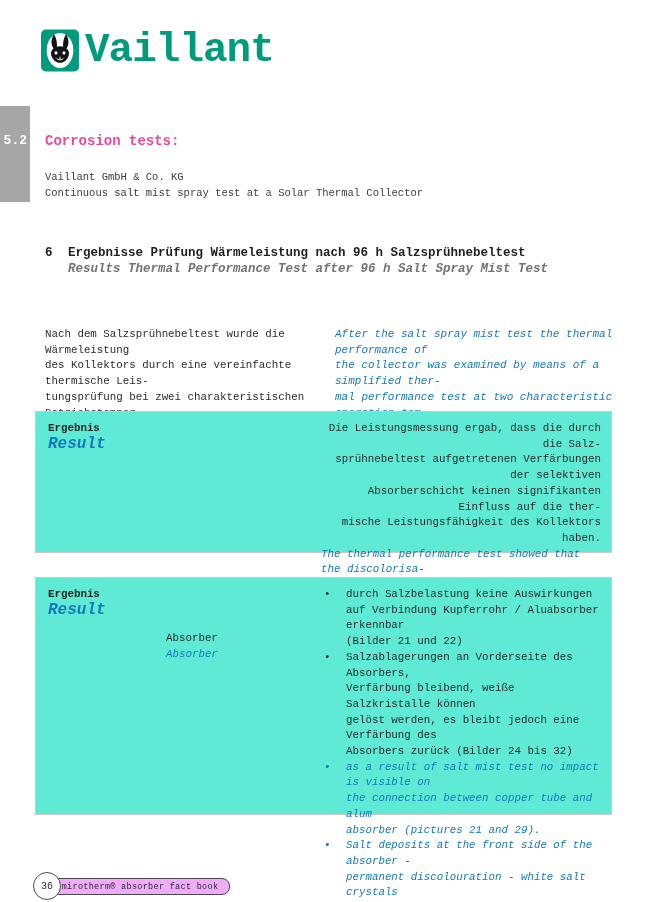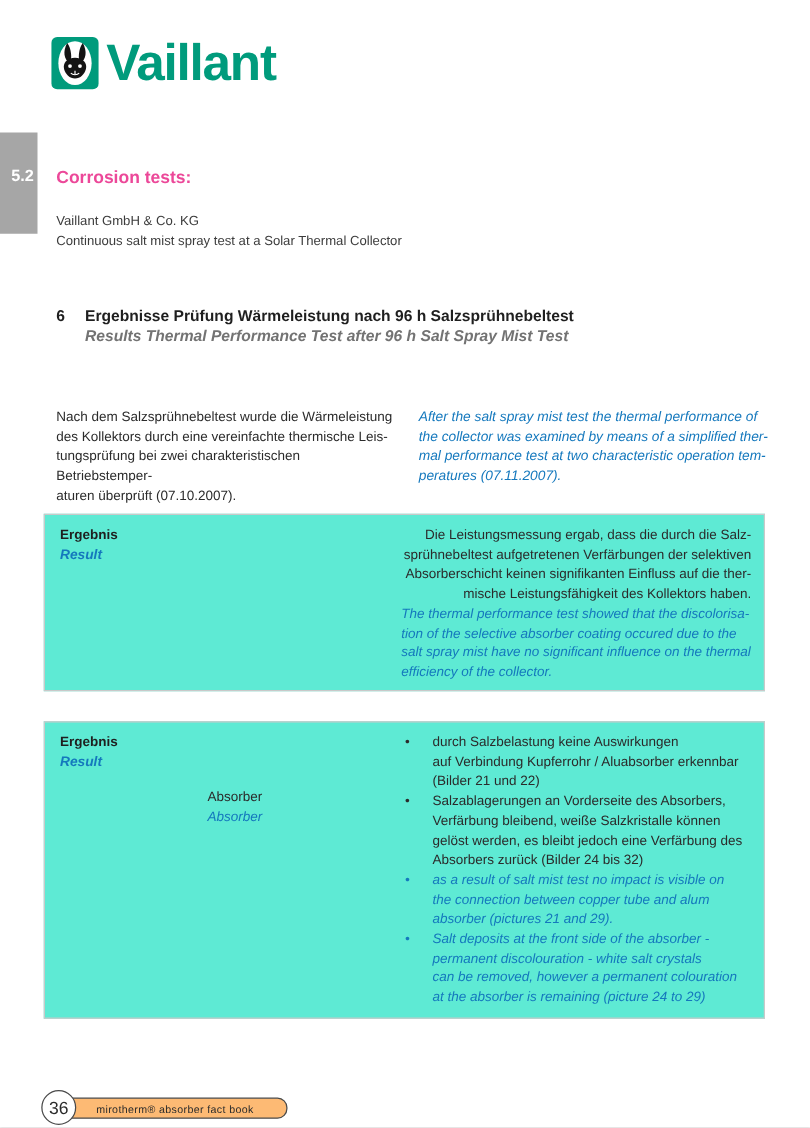--- a/index.html
+++ b/index.html
@@ -1,33 +1,33 @@
 <!DOCTYPE html>
 <html><head>
 <meta charset="utf-8">
 <style>
   html,body{margin:0;padding:0;background:#e9e9e9;}
   .page{
     position:relative;width:648px;height:902px;background:#ffffff;
-    font-family:Liberation Sans, sans-serif;color:#2b2b2b;
+    font-family:Liberation Mono, monospace;color:#2b2b2b;
     margin:0 auto;overflow:hidden;box-shadow:0 0 2px #bbb;
   }
   .pre{white-space:pre-line;}
 
   
   .logo{position:absolute;left:41px;top:29px;display:flex;align-items:center;}
   .logo-icon{width:38px;height:43px;display:block;}
   .logo-word{
     font-size:41px;font-weight:bold;color:#009b7c;letter-spacing:-1px;
     line-height:43px;margin-left:6px;
   }
 
   
   .tab52{
-    position:absolute;left:0;top:106px;width:30px;height:81px;background:#a6a6a6;
+    position:absolute;left:0;top:106px;width:30px;height:96px;background:#a6a6a6;
   }
   .tab52 .num{
     position:absolute;right:3px;top:27px;color:#ffffff;font-weight:bold;font-size:13px;
   }
 
   
   .hdr-title{position:absolute;left:45px;top:133px;font-size:14px;font-weight:bold;color:#ec4899;}
   .hdr-company{position:absolute;left:45px;top:171px;font-size:10.5px;color:#3c3c3c;}
   .hdr-sub{position:absolute;left:45px;top:187px;font-size:10.5px;color:#3c3c3c;}
 
@@ -40,46 +40,46 @@
 
   
   .intro-de{position:absolute;left:45px;top:327px;width:272px;font-size:10.8px;line-height:15.7px;color:#2b2b2b;}
   .intro-en{position:absolute;left:335px;top:327px;width:280px;font-size:11px;line-height:15.7px;color:#1478bd;font-style:italic;}
 
   
   .rbox{position:absolute;left:35px;width:575px;border:1px solid #c9c9c9;background:#5eead4;}
   .box1{top:411px;height:140px;}
   .box2{top:577px;height:236px;}
   .lblde{font-weight:bold;color:#1f1f1f;font-size:10.8px;line-height:15.7px;}
-  .lblen{font-weight:bold;font-style:italic;color:#1478bd;font-size:11px;line-height:15.7px;}
+  .lblen{font-weight:bold;font-style:italic;color:#1478bd;font-size:16px;line-height:15.7px;}
   .box-label{position:absolute;left:12px;top:9px;}
   .box1-text{position:absolute;left:285px;top:9px;width:280px;font-size:10.8px;line-height:15.7px;}
   .box1-text .de{color:#2b2b2b;text-align:right;}
   .box1-text .en{color:#1478bd;font-style:italic;}
   .box2-subject{position:absolute;left:130px;top:9px;font-size:10.8px;line-height:15.7px;margin-top:44px;}
   .box2-subject .sde{color:#2b2b2b;}
   .box2-subject .sen{color:#1478bd;font-style:italic;}
   .box2-bullets{position:absolute;left:288px;top:9px;width:278px;font-size:10.8px;line-height:15.7px;}
   .bullet-row{display:flex;}
   .bullet-row .bm{width:22px;flex:none;}
   .bullet-row .bt{flex:1;}
   .bullet-row.de{color:#2b2b2b;}
   .bullet-row.en{color:#1478bd;font-style:italic;}
 
   
   .footer{position:absolute;left:0;top:870px;width:648px;height:32px;}
   .f-pill{
     position:absolute;left:50px;top:8px;width:178px;height:15px;border:1px solid #4a4a4a;
-    border-radius:8px;background:#fdba74;display:flex;align-items:center;justify-content:center;
+    border-radius:8px;background:#f0abfc;display:flex;align-items:center;justify-content:center;
     font-size:8.5px;color:#2b2b2b;letter-spacing:0.3px;
   }
   .f-circle{
     position:absolute;left:33px;top:2px;width:26px;height:26px;border:1px solid #4a4a4a;
     border-radius:50%;background:#fff;display:flex;align-items:center;justify-content:center;
-    font-size:14px;color:#2b2b2b;
+    font-size:10px;color:#2b2b2b;
   }
 </style>
 </head>
 <body>
 
 <div class="page">
 
   <div class="logo">
     <svg class="logo-icon" viewBox="0 0 40 44" xmlns="http://www.w3.org/2000/svg">
       <rect x="0" y="0" width="40" height="44" rx="5" fill="#009b7c"></rect>

